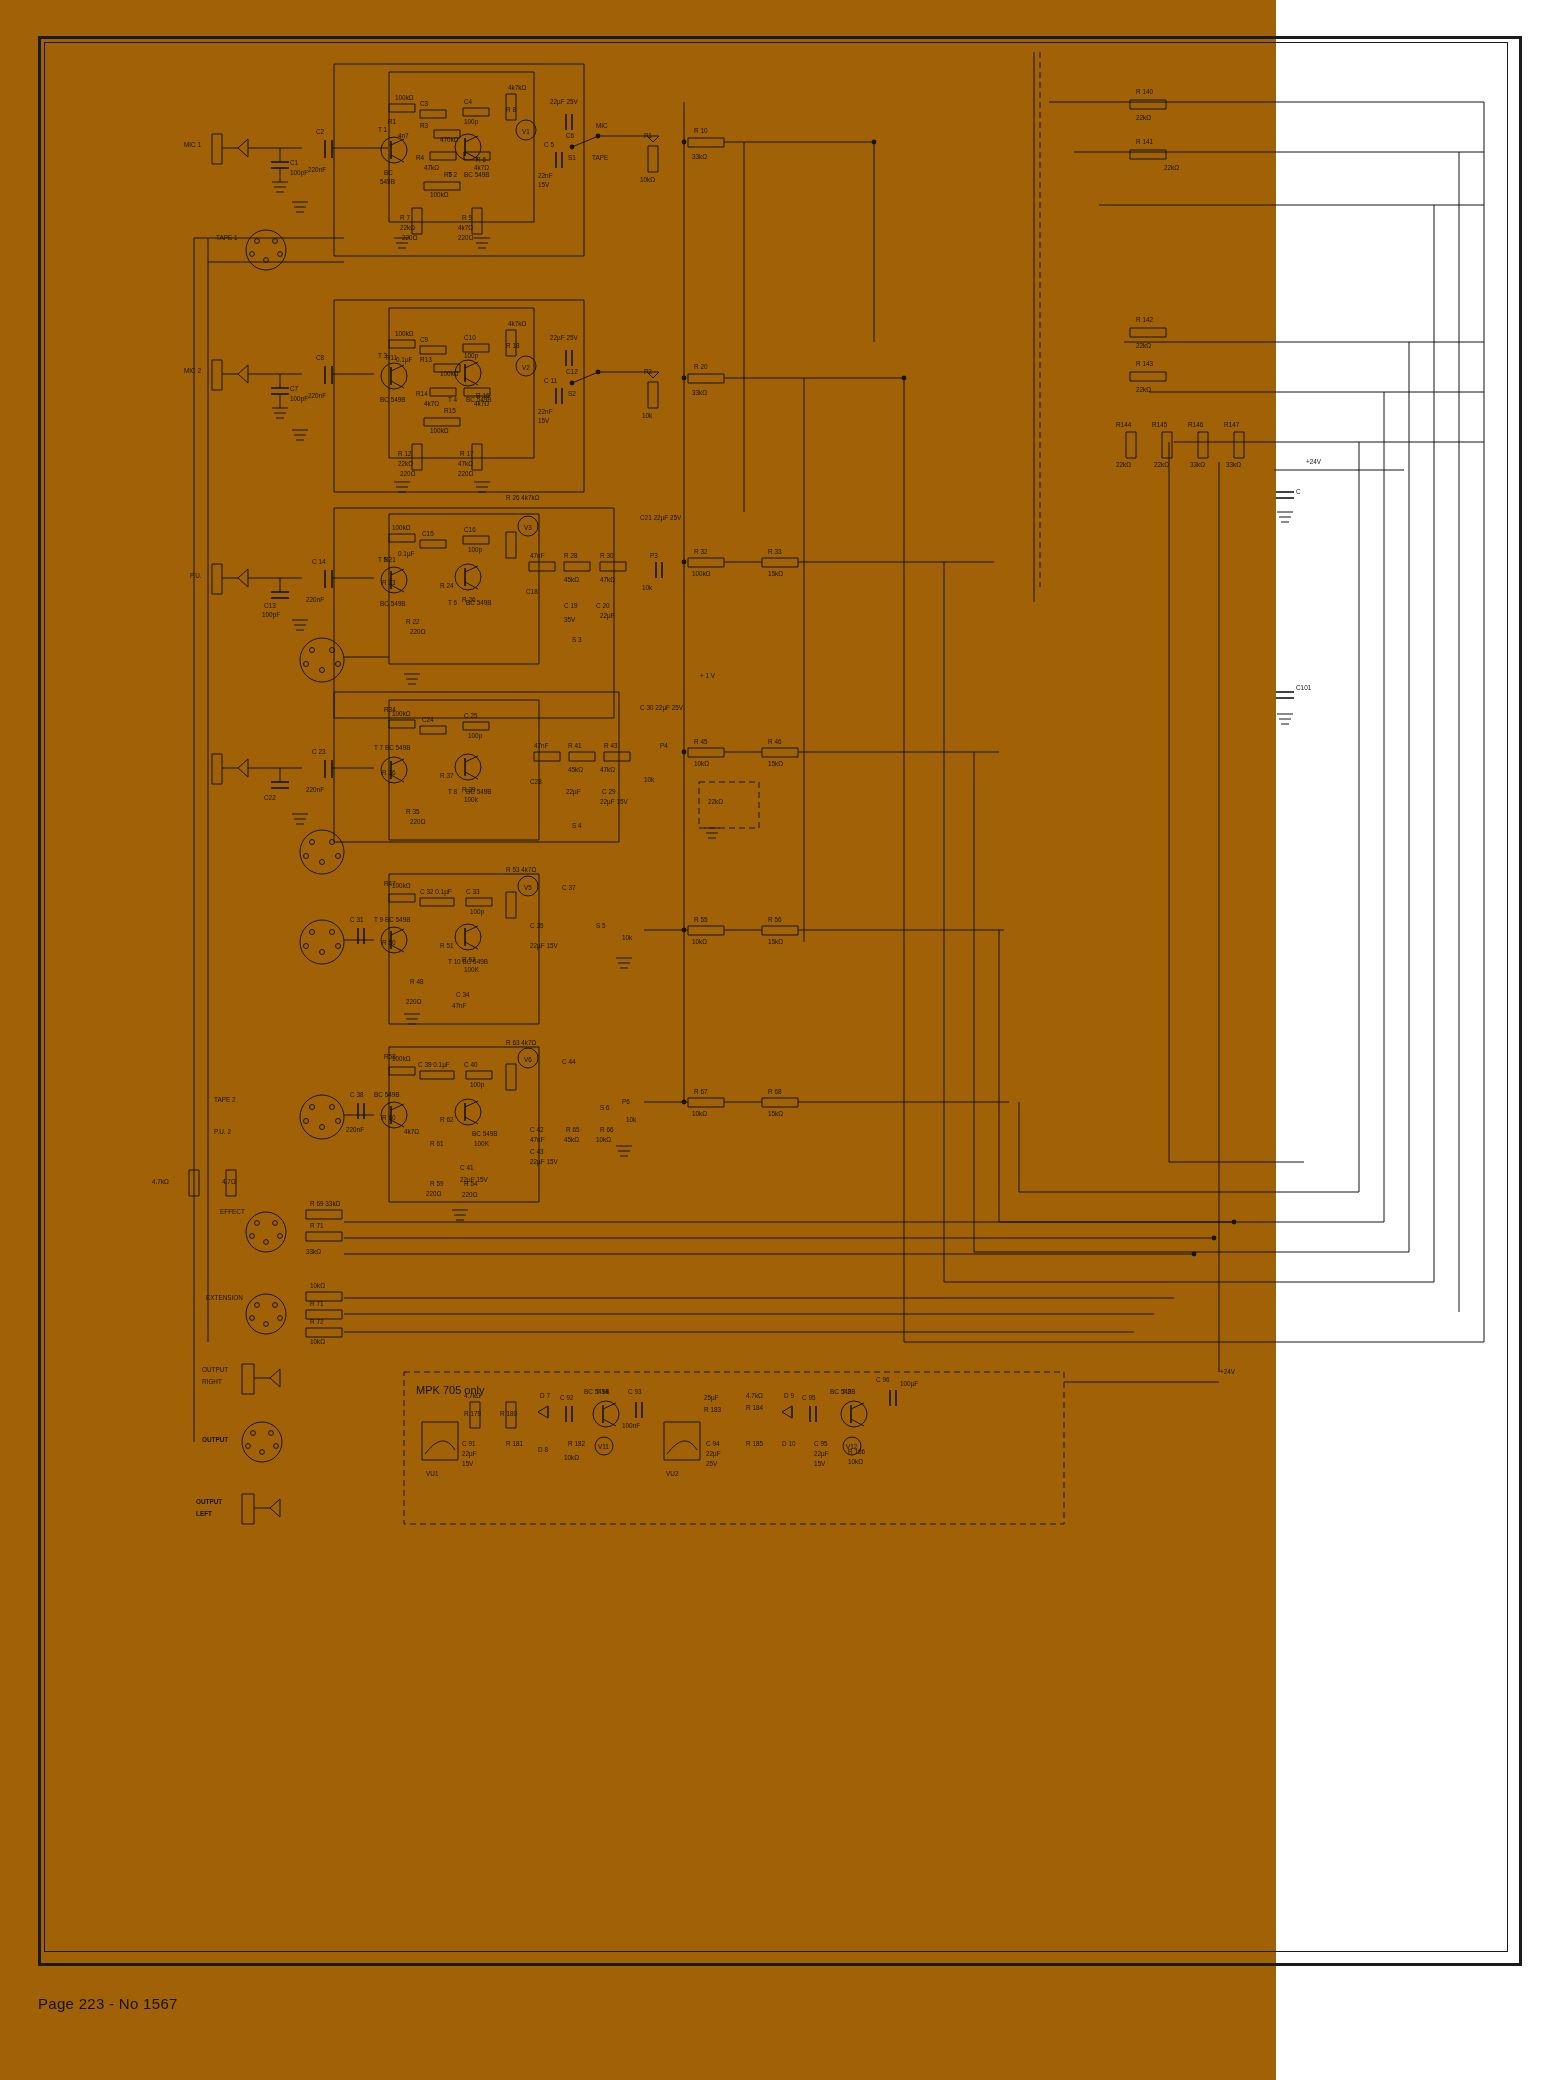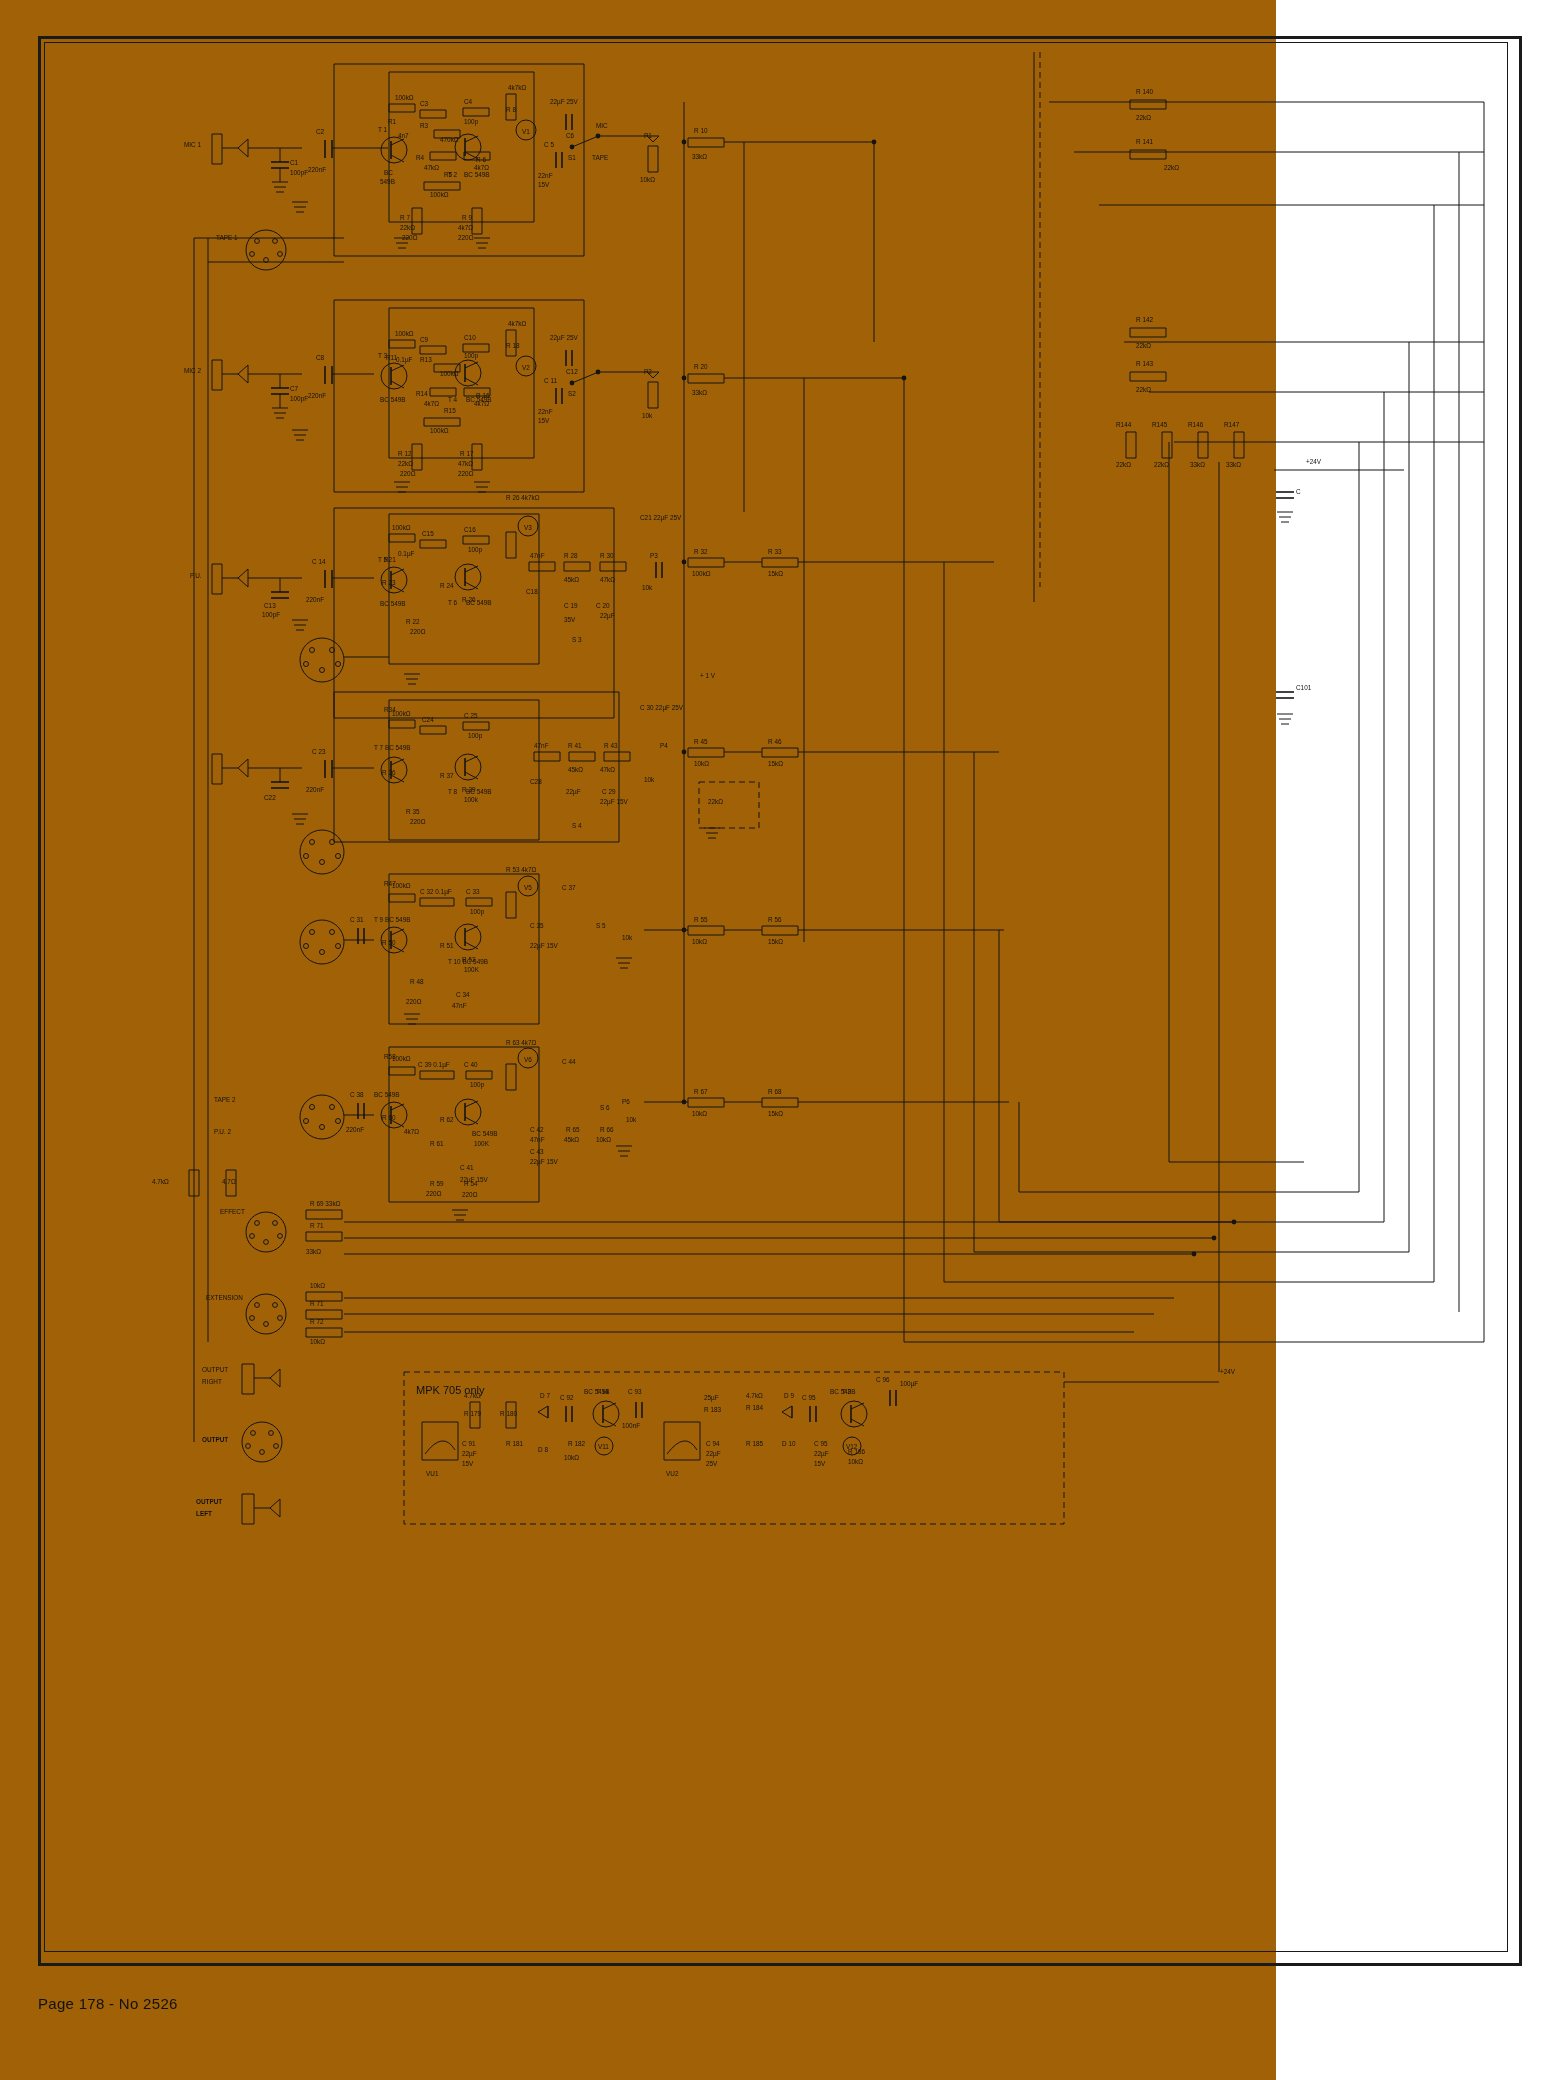--- a/index.html
+++ b/index.html
@@ -818,14 +818,14 @@
       <path class="w" d="M248 160 h16 M250 165 h12 M252 170 h8"></path>
       <path class="w" d="M248 388 h16 M250 393 h12 M252 398 h8"></path>
       <path class="w" d="M248 578 h16 M250 583 h12 M252 588 h8"></path>
       <path class="w" d="M248 772 h16 M250 777 h12 M252 782 h8"></path>
       <path class="w" d="M660 786 h16 M662 791 h12 M664 796 h8"></path>
       <path class="w" d="M572 916 h16 M574 921 h12 M576 926 h8"></path>
       <path class="w" d="M572 1104 h16 M574 1109 h12 M576 1114 h8"></path>
     </g>
   </svg>
 
-  <div class="pagenum">Page 178 - No 2526</div>
+  <div class="pagenum">Page 223 - No 1567</div>
 </div>
 
 </body></html>

